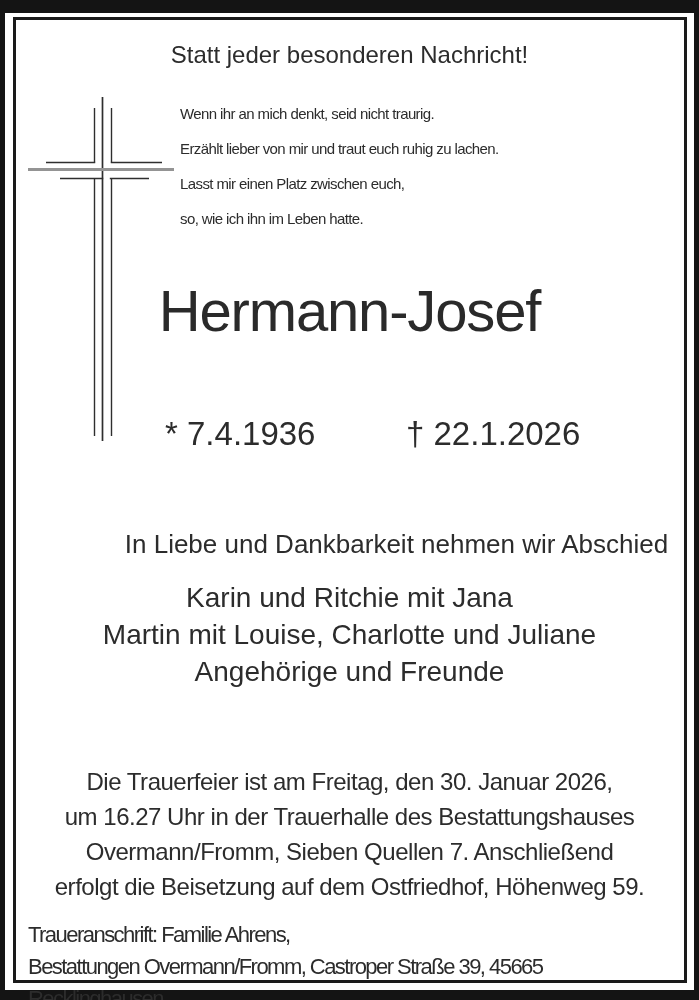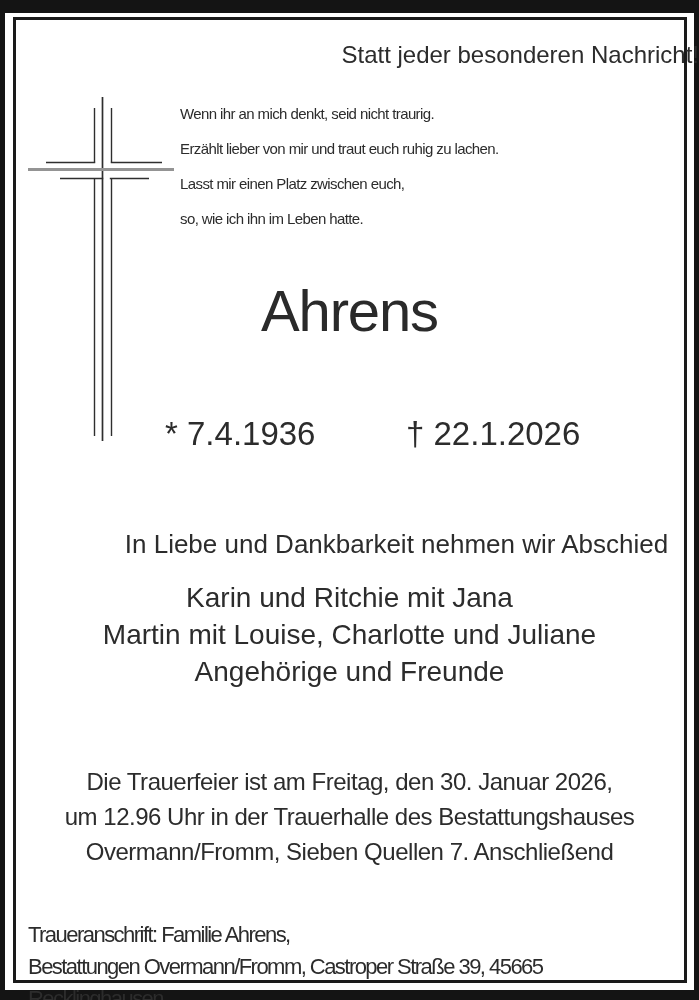--- a/index.html
+++ b/index.html
@@ -14,21 +14,21 @@
   .paper{
     position:absolute;left:5px;top:13px;width:689px;height:977px;
     background:#ffffff;
   }
   .frame{
     position:absolute;left:13px;top:17px;width:674px;height:966px;
     border:3px solid #1a1a1a;box-sizing:border-box;
   }
   .abs{position:absolute;}
   .center{left:0;width:699px;text-align:center;}
-  .notice-header{top:40px;font-size:24px;line-height:30px;text-align:right;}
+  .notice-header{top:40px;font-size:24px;line-height:30px;}
   .cross-wrap{left:20px;top:90px;width:160px;height:355px;}
   .poem{top:96px;left:180px;right:48px;
         font-size:15px;line-height:35px;letter-spacing:-0.04em;}
   .name-block{top:276px;font-size:58px;line-height:70px;letter-spacing:-0.02em;color:#2a2a2a;}
   .date{top:419px;font-size:33px;line-height:30px;white-space:nowrap;}
   .birth{left:165px;}
   .death{left:406px;}
   .farewell{top:529px;font-size:26px;line-height:30px;padding-left:47px;}
   .mourners{top:547px;font-size:28px;line-height:37px;margin-top:32px;}
   .funeral{top:764px;font-size:24px;line-height:35px;letter-spacing:-0.02em;}
@@ -66,37 +66,38 @@
   </div>
 
   <div class="abs poem">
     <div>Wenn ihr an mich denkt, seid nicht traurig.</div>
     <div>Erzählt lieber von mir und traut euch ruhig zu lachen.</div>
     <div>Lasst mir einen Platz zwischen euch,</div>
     <div>so, wie ich ihn im Leben hatte.</div>
   </div>
 
   <div class="abs center name-block">
-    <div>Ahrens</div>
+    <div>Hermann-Josef</div>
   </div>
 
   <div class="abs date birth">* 7.4.1936</div>
   <div class="abs date death">† 22.1.2026</div>
 
   <div class="abs center farewell">In Liebe und Dankbarkeit nehmen wir Abschied</div>
 
   <div class="abs center mourners">
     <div>Karin und Ritchie mit Jana</div>
     <div>Martin mit Louise, Charlotte und Juliane</div>
     <div>Angehörige und Freunde</div>
   </div>
 
   <div class="abs center funeral">
     <div>Die Trauerfeier ist am Freitag, den 30. Januar 2026,</div>
-    <div>um 12.96 Uhr in der Trauerhalle des Bestattungshauses</div>
+    <div>um 16.27 Uhr in der Trauerhalle des Bestattungshauses</div>
     <div>Overmann/Fromm, Sieben Quellen 7. Anschließend</div>
+    <div>erfolgt die Beisetzung auf dem Ostfriedhof, Höhenweg 59.</div>
   </div>
 
   <div class="abs address">
     <div>Traueranschrift: Familie Ahrens,</div>
     <div>Bestattungen Overmann/Fromm, Castroper Straße 39, 45665 Recklinghausen</div>
   </div>
 </div>
 
 </body></html>

